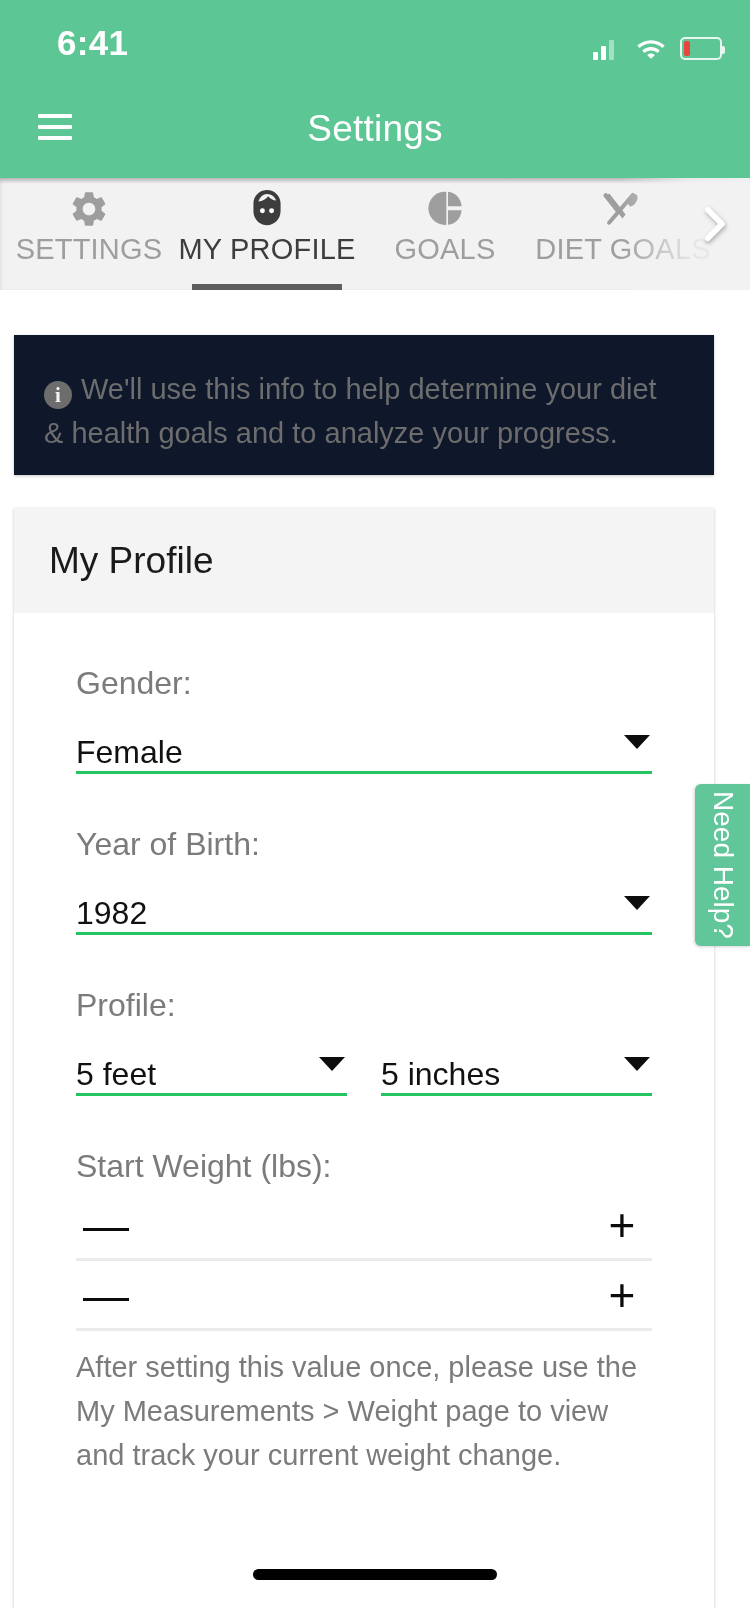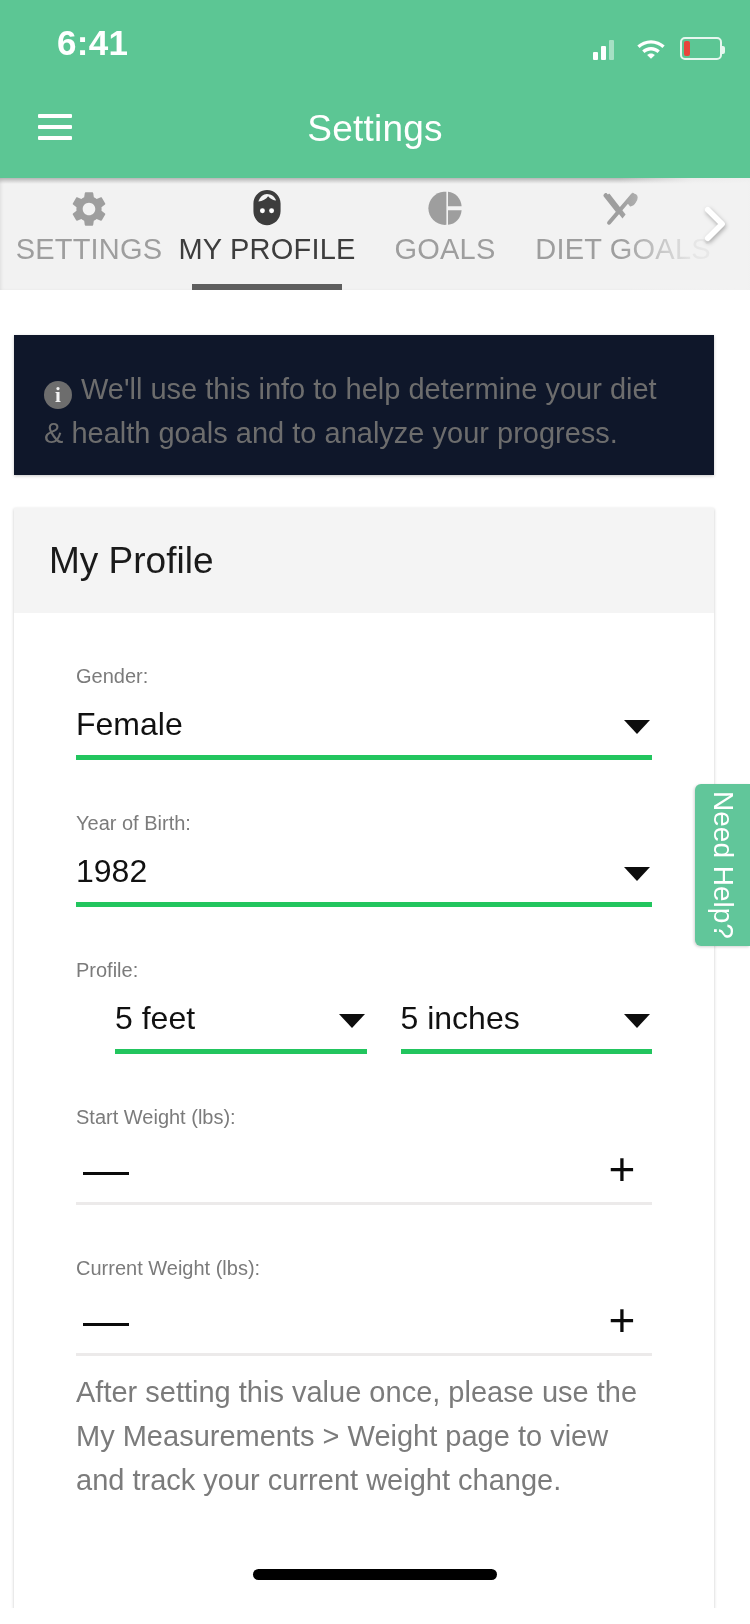--- a/index.html
+++ b/index.html
@@ -274,49 +274,49 @@
     color: #1a1a1a;
     font-weight: 400;
   }
 
   .form {
     padding: 0 62px 0 62px;
   }
 
   .field { position: relative; }
   .field-label {
-    font-size: 20px;
+    font-size: 32px;
     color: #7b7b7b;
     padding-top: 52px;
     padding-bottom: 6px;
   }
   .select-row {
     position: relative;
     height: 66px;
     display: flex;
-    align-items: center;
-    border-bottom: 5px solid #22c55e;
+    align-items: flex-end;
+    border-bottom: 3px solid #22c55e;
     cursor: pointer;
   }
   .select-val {
     font-size: 32px;
     color: #111111;
   }
   .caret {
     position: absolute;
     right: 2px;
     top: 50%;
     margin-top: -5px;
     width: 0; height: 0;
     border-left: 13px solid transparent;
     border-right: 13px solid transparent;
     border-top: 14px solid #0d0d0d;
   }
 
-  .dual { display: flex; gap: 34px; margin-left: 39px; }
+  .dual { display: flex; gap: 34px; }
   .dual .select-row { flex: 1; }
 
   .stepper-row {
     position: relative;
     height: 70px;
     display: flex;
     align-items: center;
     justify-content: space-between;
     border-bottom: 3px solid #eceaea;
   }
@@ -517,21 +517,20 @@
         <div class="field">
           <div class="field-label">Start Weight (lbs):</div>
           <div class="stepper-row">
             <span class="step-btn">—</span>
             <span class="step-val"></span>
             <span class="step-btn">+</span>
           </div>
         </div>
 
         <div class="field">
-          <div class="field-label">Current Weight (lbs):</div>
           <div class="stepper-row">
             <span class="step-btn">—</span>
             <span class="step-val"></span>
             <span class="step-btn">+</span>
           </div>
           <div class="hint-text">After setting this value once, please use the My Measurements &gt; Weight page to view and track your current weight change.</div>
         </div>
 
       </div>
     </div>

